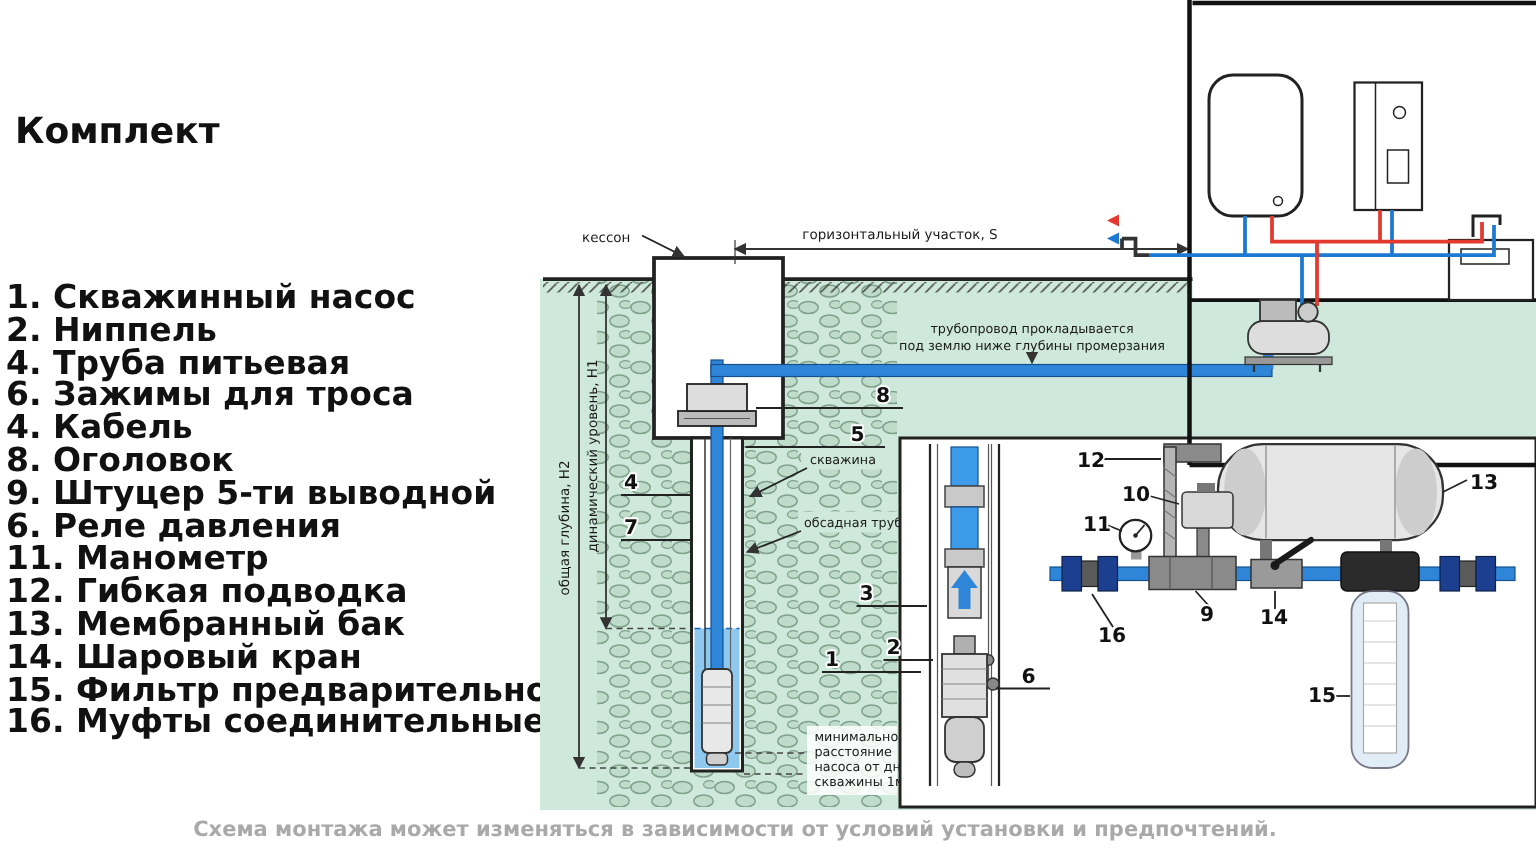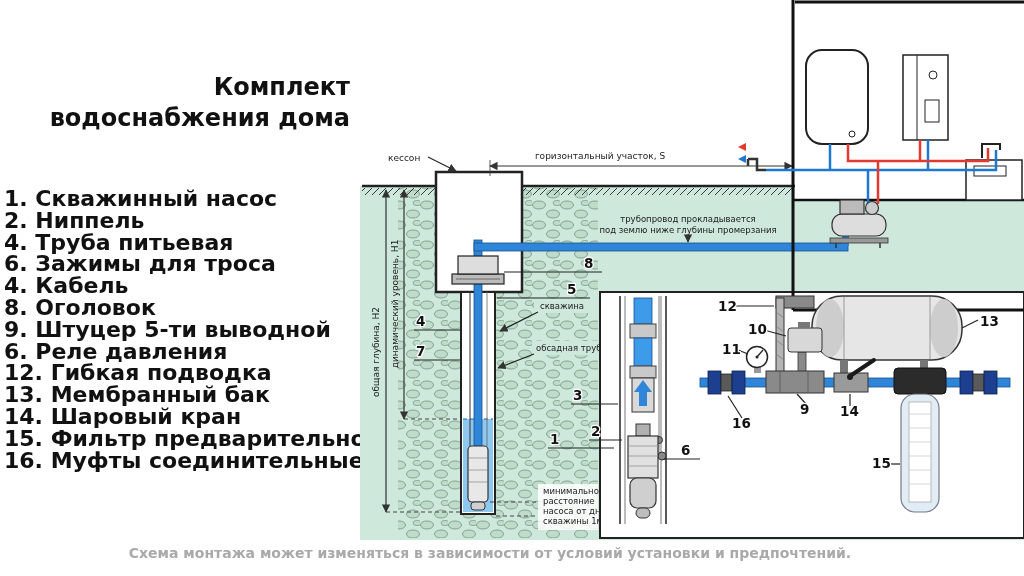--- a/index.html
+++ b/index.html
@@ -1,19 +1,19 @@
 <!DOCTYPE html>
 <html><head>
 <meta charset="utf-8">
 <style>
   *{margin:0;padding:0;box-sizing:border-box}
   html,body{width:1024px;height:576px;background:#fff;overflow:hidden;
     font-family:"DejaVu Sans","Liberation Sans",sans-serif}
   .canvas{position:relative;width:1024px;height:576px;background:#fff}
-  .title{position:absolute;left:10px;top:72px;width:340px;text-align:right;
+  .title{position:absolute;left:10px;top:72px;width:340px;text-align:left;
     font-weight:bold;font-size:24px;line-height:31px;color:#111}
   .legend{position:absolute;left:4px;top:188px;color:#111;font-weight:bold;
     font-size:22px;line-height:21.8px;white-space:nowrap}
   svg.diagram{position:absolute;left:0;top:0}
   .footer{position:absolute;left:0;top:545px;width:980px;text-align:center;
     font-weight:bold;font-size:14px;color:#a9a9a9}
   text{font-family:"DejaVu Sans","Liberation Sans",sans-serif}
   .lbl{font-size:9px;fill:#1a1a1a}
   .lbl8{font-size:8.5px;fill:#1a1a1a}
   .num{font-size:13.5px;font-weight:bold;fill:#111;
@@ -22,32 +22,32 @@
   .dim{stroke:#333;stroke-width:1.2;fill:none}
   .dash{stroke:#444;stroke-width:1;stroke-dasharray:4 3;fill:none}
 </style>
 </head>
 <body>
 
 <div class="canvas">
 
   <div class="title">
     <div>Комплект</div>
-    <div>водоснабжения дома</div>
   </div>
 
   <div class="legend">
     <div>1. Скважинный насос</div>
     <div>2. Ниппель</div>
     <div>4. Труба питьевая</div>
     <div>6. Зажимы для троса</div>
     <div>4. Кабель</div>
     <div>8. Оголовок</div>
     <div>9. Штуцер 5-ти выводной</div>
     <div>6. Реле давления</div>
+    <div>11. Манометр</div>
     <div>12. Гибкая подводка</div>
     <div>13. Мембранный бак</div>
     <div>14. Шаровый кран</div>
     <div>15. Фильтр предварительной очистки</div>
     <div>16. Муфты соединительные</div>
   </div>
 
   <svg class="diagram" width="1024" height="576" viewBox="0 0 1024 576">
     <defs>
       <pattern id="stones" width="28" height="20" patternUnits="userSpaceOnUse">

